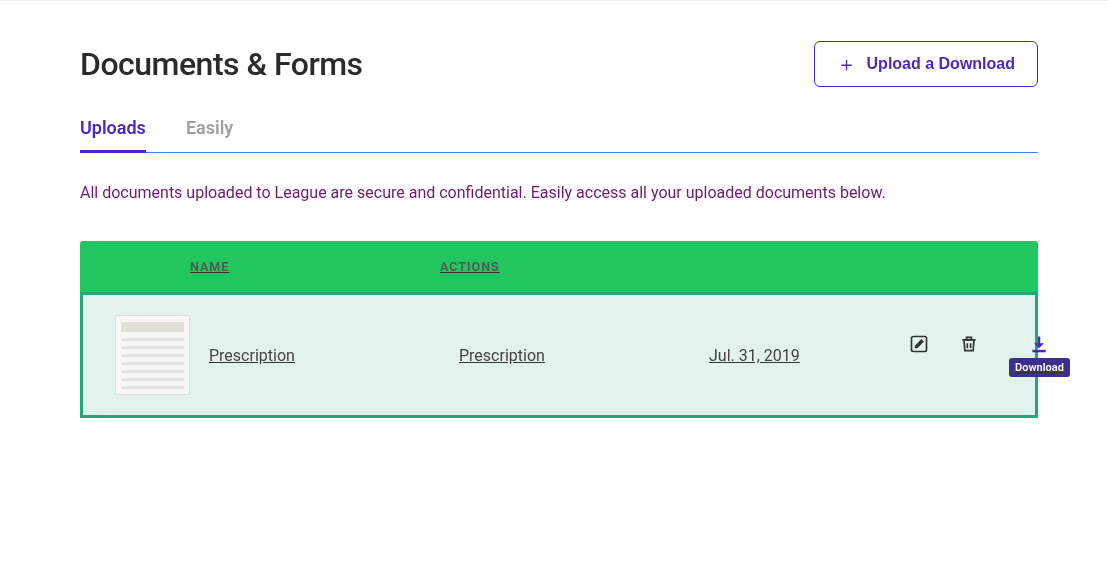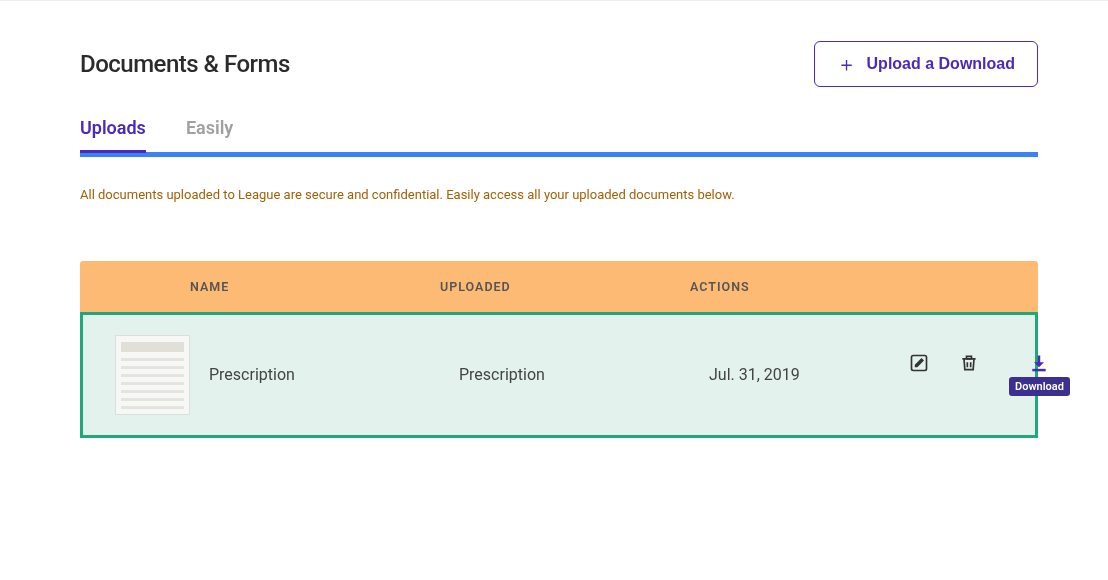--- a/index.html
+++ b/index.html
@@ -19,21 +19,21 @@
     .container {
       padding: 40px 70px 0 80px;
     }
     .header-row {
       display: flex;
       justify-content: space-between;
       align-items: center;
       margin-bottom: 30px;
     }
     .page-title {
-      font-size: 24px;
+      font-size: 32px;
       font-weight: 500;
       color: #2b2b2b;
       letter-spacing: -0.5px;
     }
     .upload-btn {
       display: inline-flex;
       align-items: center;
       gap: 10px;
       padding: 12px 22px;
       border: 1.5px solid #4b29bd;
@@ -45,44 +45,45 @@
       cursor: pointer;
     }
     .upload-btn .plus {
       font-size: 20px;
       line-height: 1;
       font-weight: 300;
     }
     .tabs {
       display: flex;
       gap: 40px;
-      border-bottom: 5px solid #3b82f6;
+      border-bottom: 1px solid #3b82f6;
       margin-bottom: 28px;
     }
     .tab {
       font-size: 18px;
       font-weight: 600;
       padding-bottom: 12px;
       cursor: pointer;
       color: #a0a0a0;
     }
     .tab.active {
       color: #4b29bd;
       border-bottom: 3px solid #4b29bd;
       margin-bottom: -1px;
     }
     .description {
-      font-size: 13px;
-      color: #a16207;
-      margin-bottom: 56px;
+      font-size: 16px;
+      color: #701a75;
+      margin-bottom: 36px;
       line-height: 1.5;
     }
     .table-wrap {
-      background: #fdba74;
+      background: #22c55e;
       border-radius: 3px;
+      text-decoration: underline;
     }
     .table-head {
       display: grid;
       grid-template-columns: 100px 250px 250px 200px 1fr;
       align-items: center;
       padding: 18px 10px;
     }
     .th {
       font-size: 12.5px;
       letter-spacing: 1px;
@@ -185,21 +186,20 @@
     <div class="tab active">Uploads</div>
     <div class="tab">Easily</div>
   </div>
 
   <p class="description">All documents uploaded to League are secure and confidential. Easily access all your uploaded documents below.</p>
 
   <div class="table-wrap">
     <div class="table-head">
       <div></div>
       <div class="th">NAME</div>
-      <div class="th">UPLOADED</div>
       <div class="th actions">ACTIONS</div>
     </div>
 
     <div class="row-highlight">
       <div class="table-row">
         <div class="thumb"></div>
         <div class="cell">Prescription</div>
         <div class="cell">Prescription</div>
         <div class="cell">Jul. 31, 2019</div>
         <div class="actions-cell">

